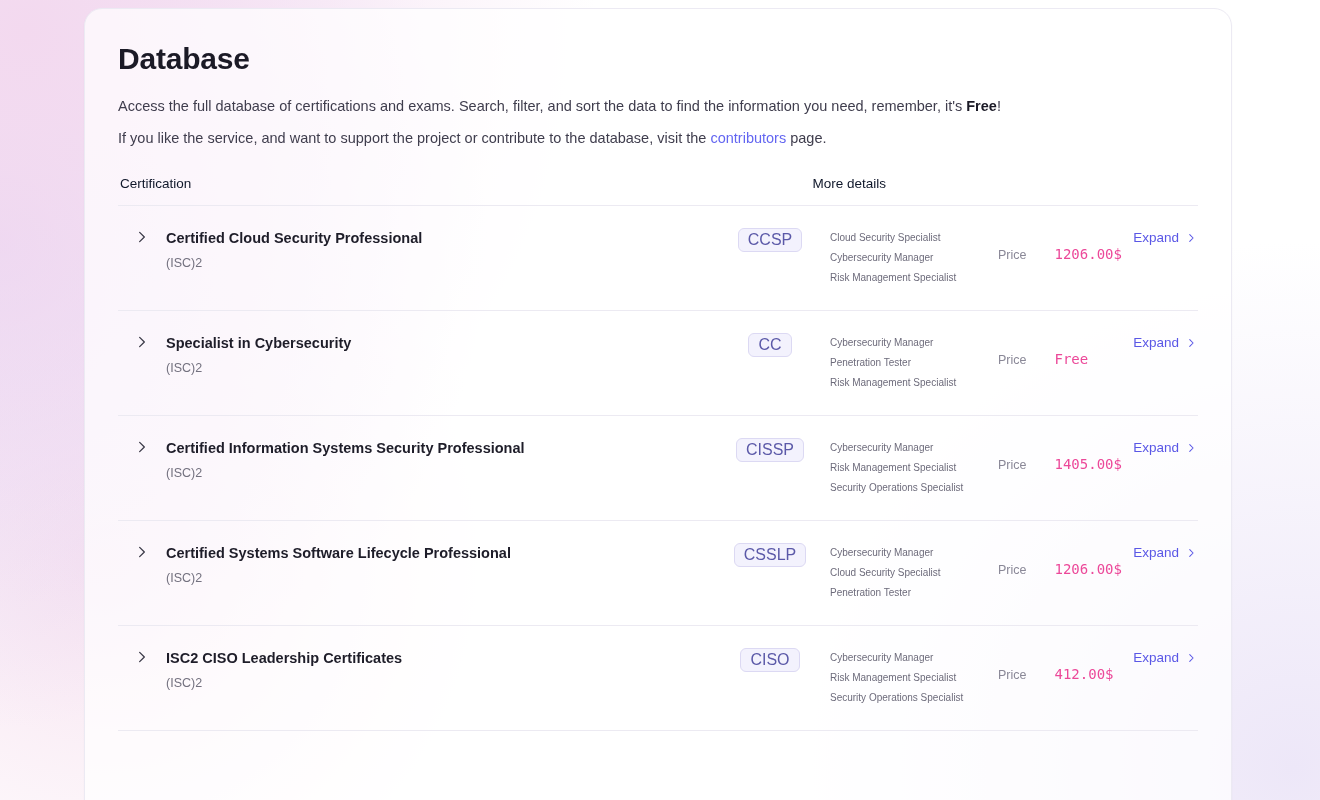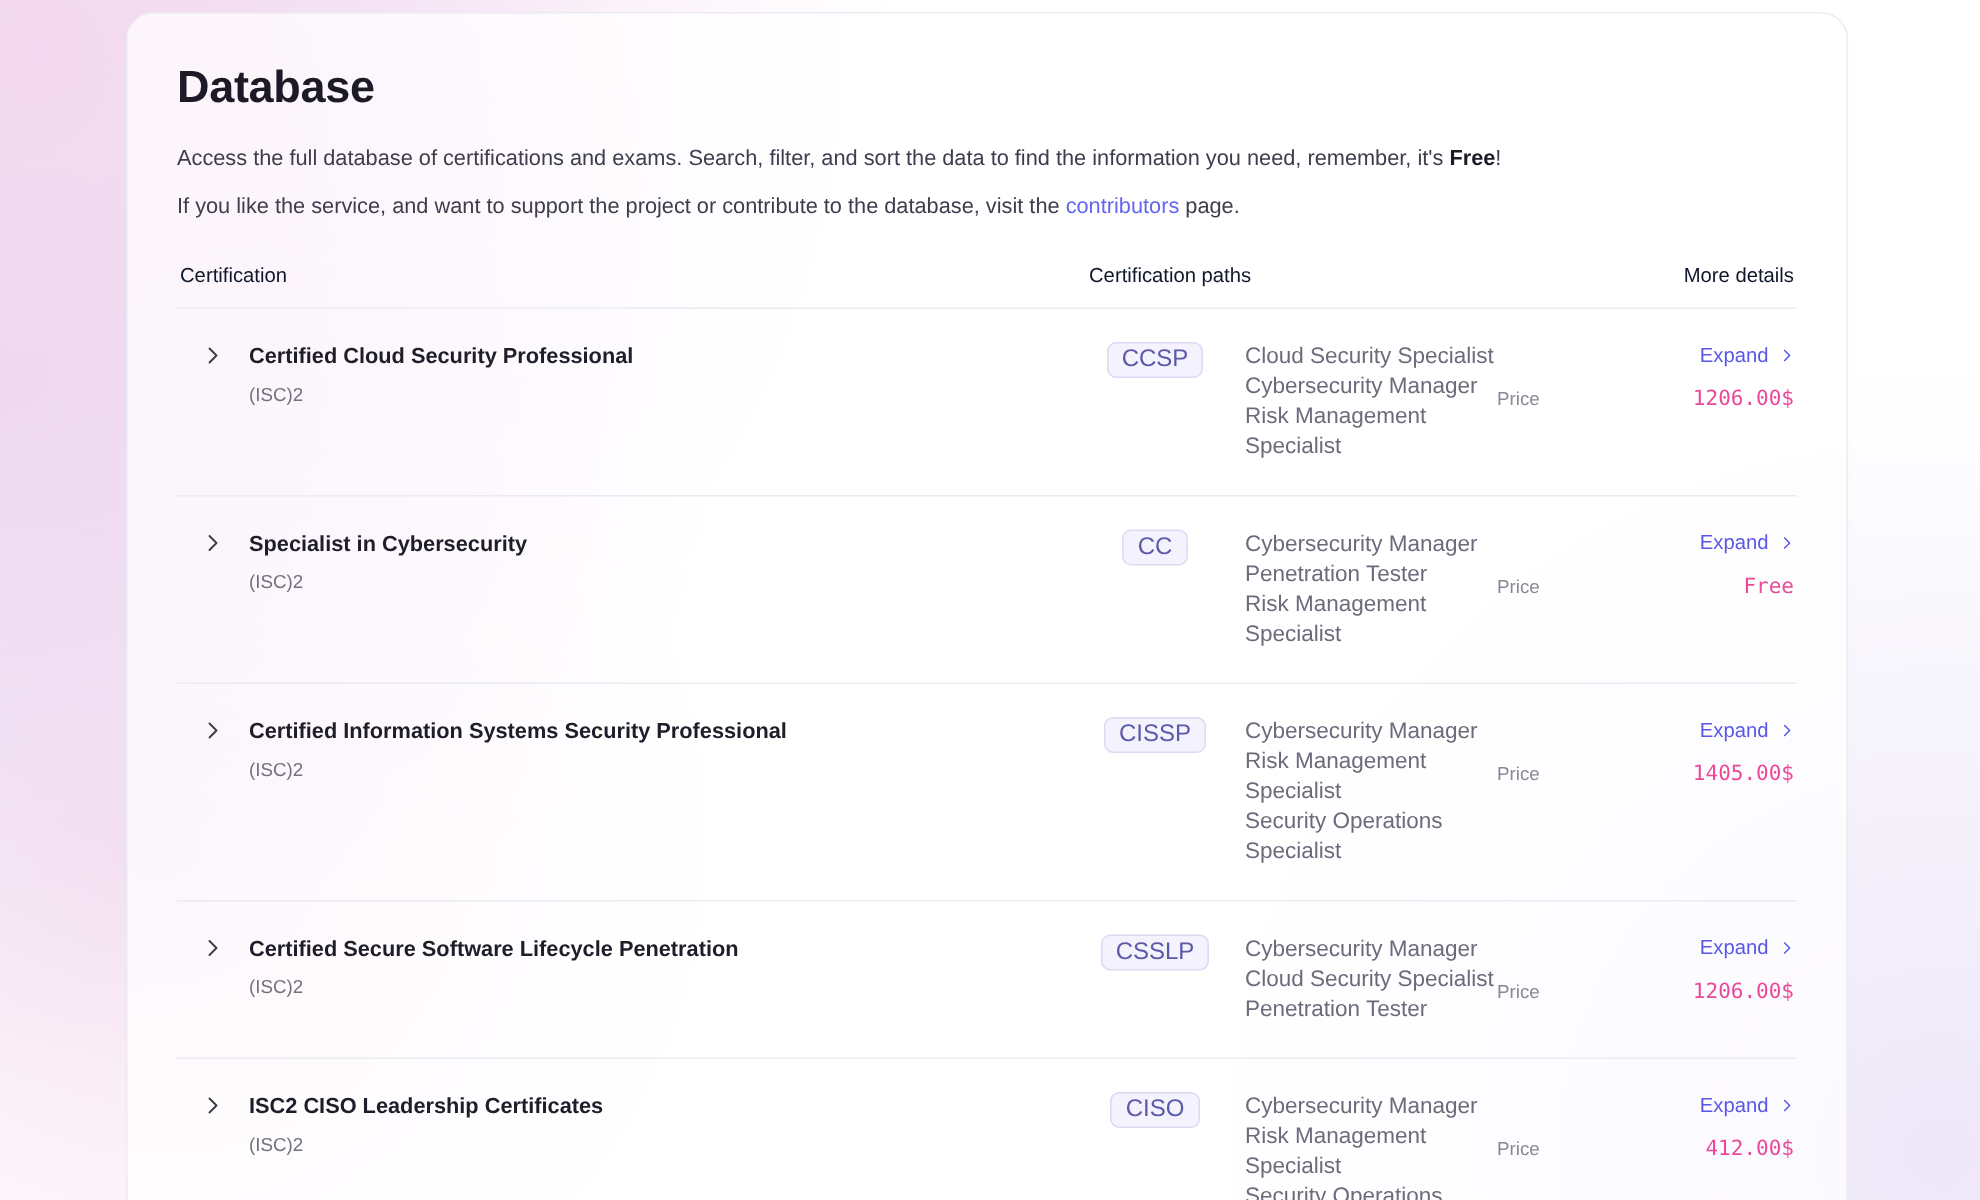--- a/index.html
+++ b/index.html
@@ -132,21 +132,21 @@
     padding: 4px 9px;
     line-height: 14px;
     white-space: nowrap;
   }
   .paths-cell {
     flex: 1;
     padding-left: 8px;
     padding-top: 0px;
   }
   .path-item {
-    font-size: 15px;
+    font-size: 10px;
     color: #6d6b7b;
     line-height: 20px;
   }
   .more-cell {
     width: 200px;
     text-align: right;
     padding-right: 2px;
   }
   .expand-link {
     display: inline-flex;
@@ -154,24 +154,23 @@
     gap: 7px;
     color: #5a57e6;
     font-size: 13.5px;
     text-decoration: none;
     justify-content: flex-end;
     width: 100%;
     cursor: pointer;
   }
   .expand-chev { width: 10px; height: 10px; }
   .price-line {
-    margin-top: 12px;
     display: flex;
     align-items: baseline;
-    justify-content: space-between;
+    justify-content: flex-start;
     gap: 28px;
   }
   .price-label { font-size: 12.5px; color: #8a8897; }
   .price-value {
     font-family: "DejaVu Sans Mono", monospace;
     font-size: 14px;
     color: #ec4899;
   }
 </style>
 </head>
@@ -188,21 +187,20 @@
       <span>Access the full database of certifications and exams. Search, filter, and sort the data to find the information you need, remember, it's </span><span class="strong">Free</span><span>!</span>
     </p>
 
     <p class="lede">
       <span>If you like the service, and want to support the project or contribute to the database, visit the </span><a class="link" href="#">contributors</a><span> page.</span>
     </p>
 
 
     <div class="table-head">
       <div class="col-cert">Certification</div>
-      <div class="col-paths">Certification paths</div>
       <div class="col-more">More details</div>
     </div>
 
     <div id="rows">
         <div class="row">
           <div class="chev-cell">
             <svg class="chev-icon" viewBox="0 0 24 24" fill="none" stroke="currentColor" stroke-width="2.2" stroke-linecap="round" stroke-linejoin="round">
               <polyline points="8 4 16 12 8 20"></polyline>
             </svg>
           </div>
@@ -284,21 +282,21 @@
               <span class="price-value">1405.00$</span>
             </div></div>
         </div>
         <div class="row">
           <div class="chev-cell">
             <svg class="chev-icon" viewBox="0 0 24 24" fill="none" stroke="currentColor" stroke-width="2.2" stroke-linecap="round" stroke-linejoin="round">
               <polyline points="8 4 16 12 8 20"></polyline>
             </svg>
           </div>
           <div class="cert-cell">
-            <div class="cert-name">Certified Secure Software Lifecycle Penetration</div>
+            <div class="cert-name">Certified Systems Software Lifecycle Professional</div>
             <div class="cert-vendor">(ISC)2</div>
           </div>
           <div class="code-cell">
             <span class="code-badge">CSSLP</span>
           </div>
           <div class="paths-cell">
             <div class="path-item">Cybersecurity Manager</div>
             <div class="path-item">Cloud Security Specialist</div>
             <div class="path-item">Penetration Tester</div>
           </div>

